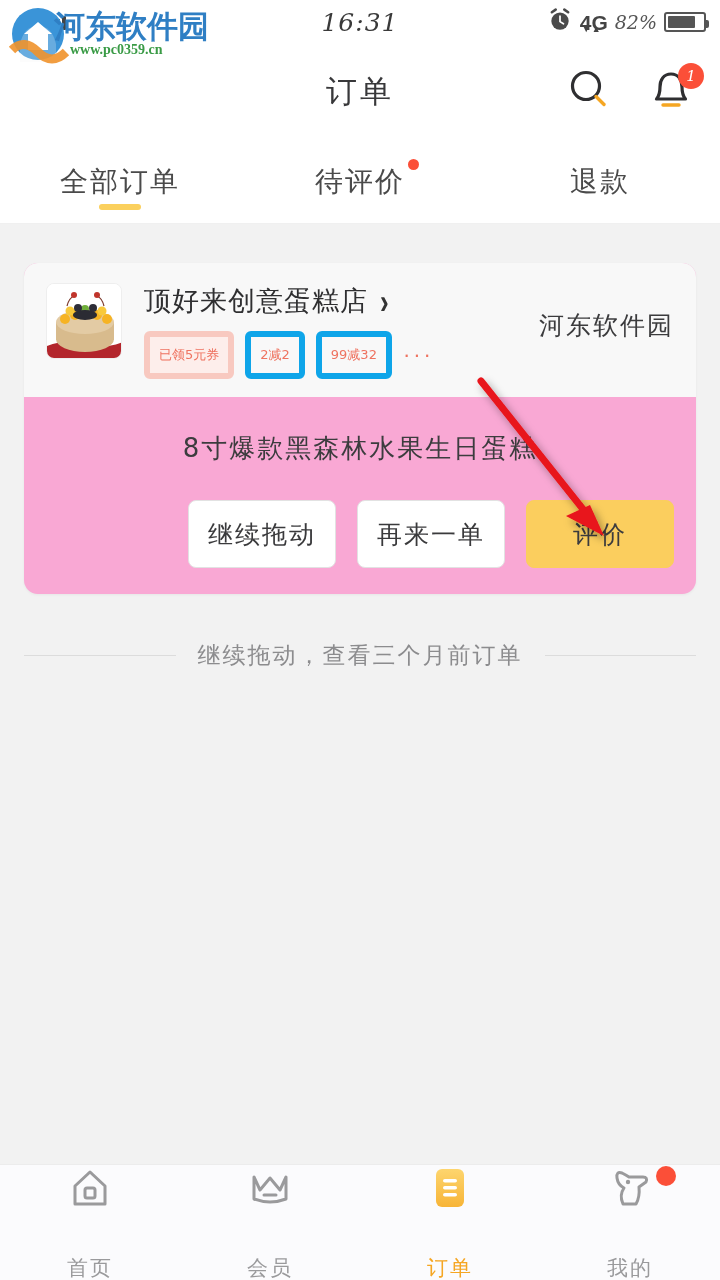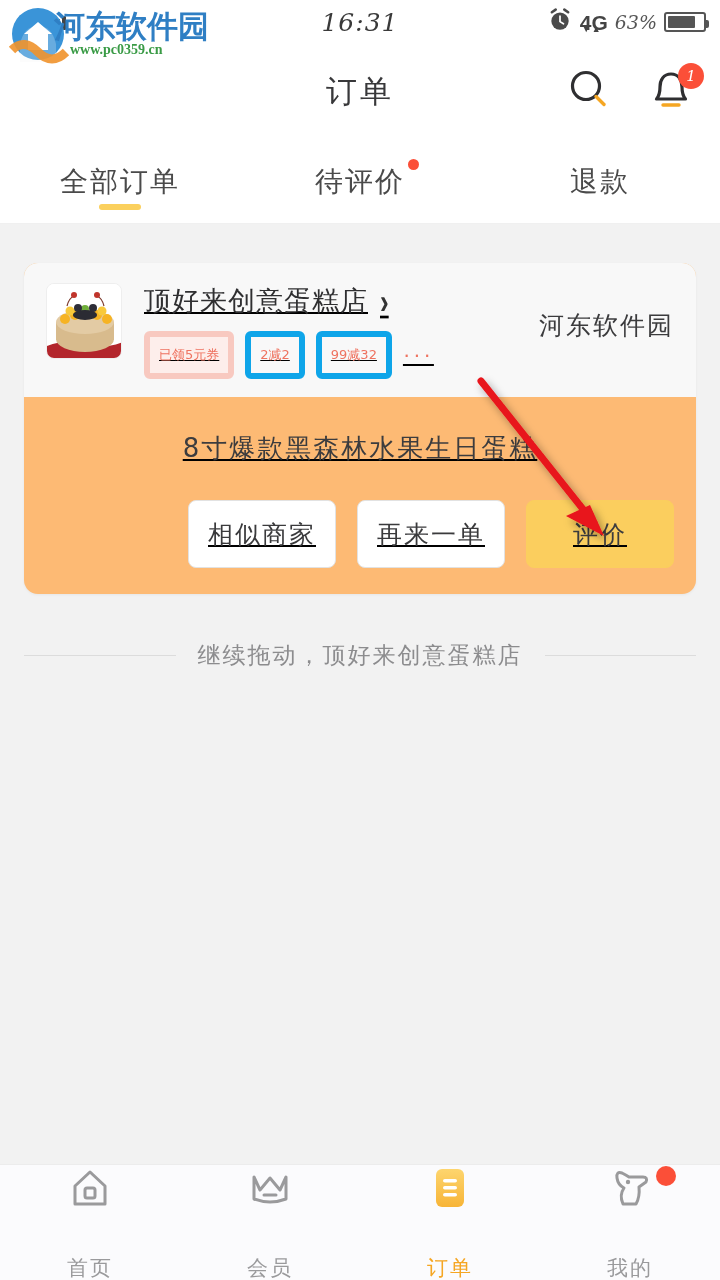--- a/index.html
+++ b/index.html
@@ -58,22 +58,22 @@
   
   .tabs { height:84px; background:#fff; display:flex; align-items:center; border-bottom:1px solid #f0f0f0;}
   .tab { flex:1; text-align:center; position:relative; height:84px;
          display:flex; flex-direction:column; align-items:center; justify-content:center; }
   .tab-label { font-size:28px; color:#4a4a4a; letter-spacing:2px; font-family:"DejaVu Sans",sans-serif; position:relative;}
   .tab .dot { position:absolute; top:-4px; right:-14px; width:11px; height:11px; border-radius:50%; background:#fb4f38;}
   .tab-underline { position:absolute; bottom:14px; width:42px; height:6px; border-radius:3px; background:#fbd05d; }
 
   
   .scroll-area { position:absolute; top:224px; left:0; right:0; bottom:116px; background:#f2f2f2; }
-  .card { margin:39px 24px 17px 24px; border-radius:14px; overflow:hidden; background:#fdba74;
-          box-shadow:0 1px 3px rgba(0,0,0,0.05);text-decoration:underline; }
+  .card { margin:39px 24px 17px 24px; border-radius:14px; overflow:hidden; background:#f9a8d4;
+          box-shadow:0 1px 3px rgba(0,0,0,0.05); }
   .card-top { background:#f8f8f8; padding:20px 22px 18px 22px; display:flex; position:relative; }
   .thumb { width:76px; height:76px; border-radius:8px; overflow:hidden; flex:none; background:#fff;
            border:1px solid #eee; position:relative; }
   .shop-block { margin-left:22px; flex:1; min-width:0; }
   .shop-row { display:flex; align-items:center; gap:10px; }
   .shop-name { font-size:27px; color:#2f2f31; letter-spacing:1px; font-family:"DejaVu Sans",sans-serif; white-space:nowrap;}
   .chev { font-size:26px; color:#333; font-weight:bold; transform:scaleY(1.35); margin-left:2px;}
   .tags { display:flex; align-items:center; gap:11px; margin-top:12px; }
   .tag { border:6px solid #0ea5e9; color:#ef7360; border-radius:6px; font-size:13px;
          padding:9px 9px; white-space:nowrap; font-family:"DejaVu Sans",sans-serif; }
@@ -130,21 +130,21 @@
         <svg width="26" height="26" viewBox="0 0 24 24">
           <circle cx="12" cy="13" r="8" fill="#4a4a4a"></circle>
           <path d="M12 8.5v5l3.2 2" stroke="#fff" stroke-width="1.6" fill="none" stroke-linecap="round"></path>
           <path d="M4.5 4.8 L8 2.4 M19.5 4.8 L16 2.4" stroke="#4a4a4a" stroke-width="2.4" stroke-linecap="round"></path>
         </svg>
       </span>
       <span class="net4g">
         <span>4G</span>
         <span class="arrows">▼▲</span>
       </span>
-      <span class="txt">63%</span>
+      <span class="txt">82%</span>
       <span class="battery">
           <span class="fill"></span>
         </span>
     </div>
   </div>
 
   <div class="watermark">
     <svg width="80" height="68" viewBox="0 0 80 68">
       <circle cx="34" cy="30" r="26" fill="#3a94d8"></circle>
       <path d="M16 40 Q20 22 34 22 Q48 22 52 40 L52 58 L16 58 Z" fill="#f2f2f2" opacity="0.25"></path>
@@ -233,29 +233,29 @@
         </div>
 
         <div class="status-text">河东软件园</div>
       </div>
 
       <div class="card-body">
         <div class="product-name">8寸爆款黑森林水果生日蛋糕</div>
       </div>
 
       <div class="card-actions">
-        <div class="btn ghost">相似商家</div>
+        <div class="btn ghost">继续拖动</div>
         <div class="btn ghost">再来一单</div>
         <div class="btn primary">评价</div>
       </div>
     </div>
 
     <div class="pull-divider">
       <span class="line"></span>
-      <span class="ptxt">继续拖动，顶好来创意蛋糕店</span>
+      <span class="ptxt">继续拖动，查看三个月前订单</span>
       <span class="line"></span>
     </div>
 
   </div>
 
   <div class="tabbar">
 
     <div class="nav-item">
       <span class="nav-icon">
         <svg width="48" height="48" viewBox="0 0 48 48">

